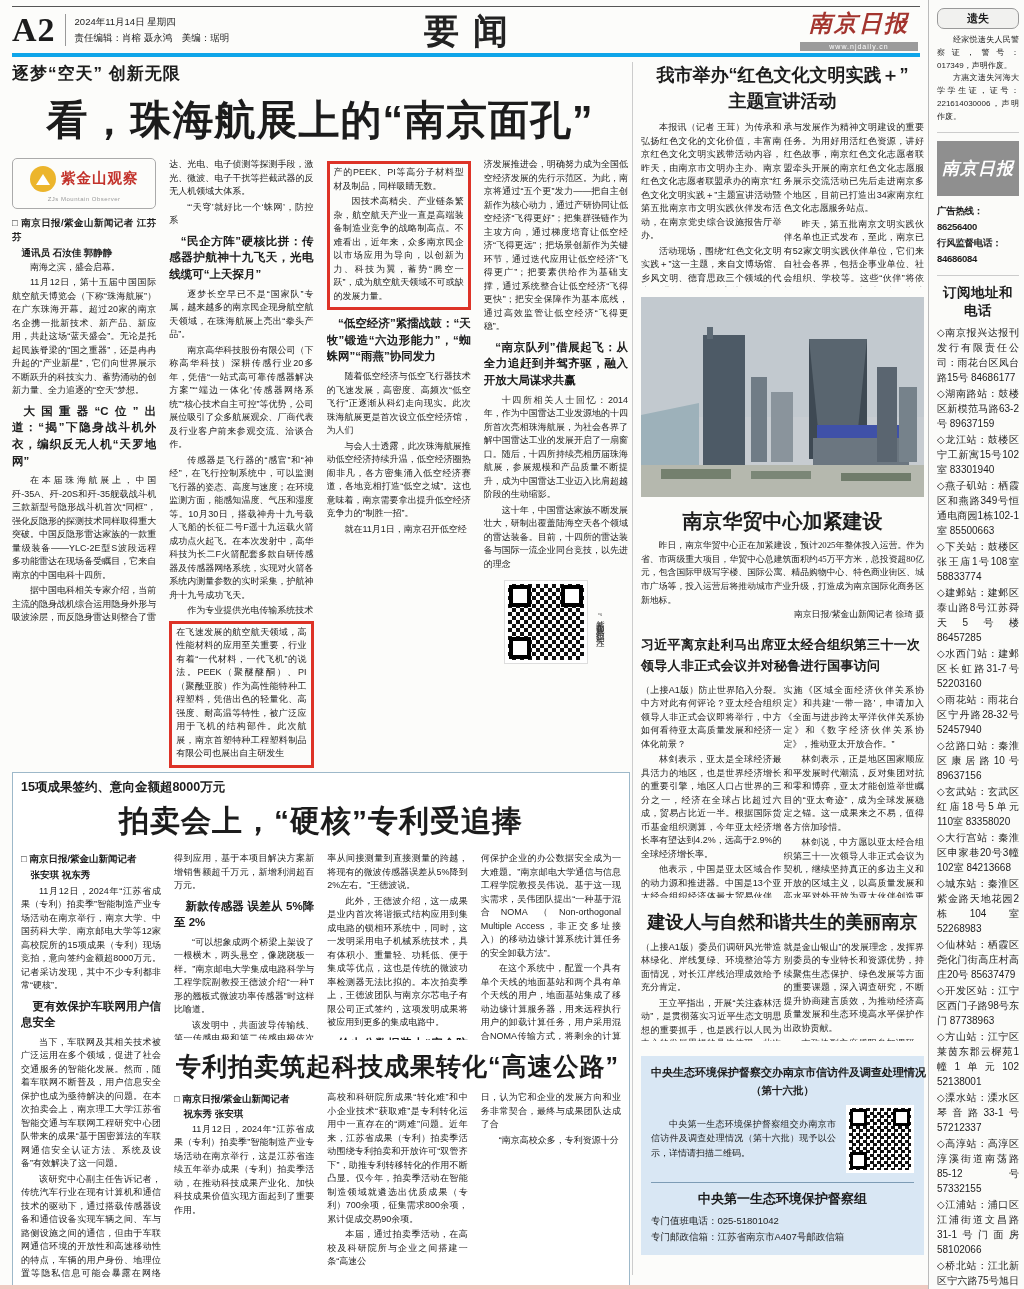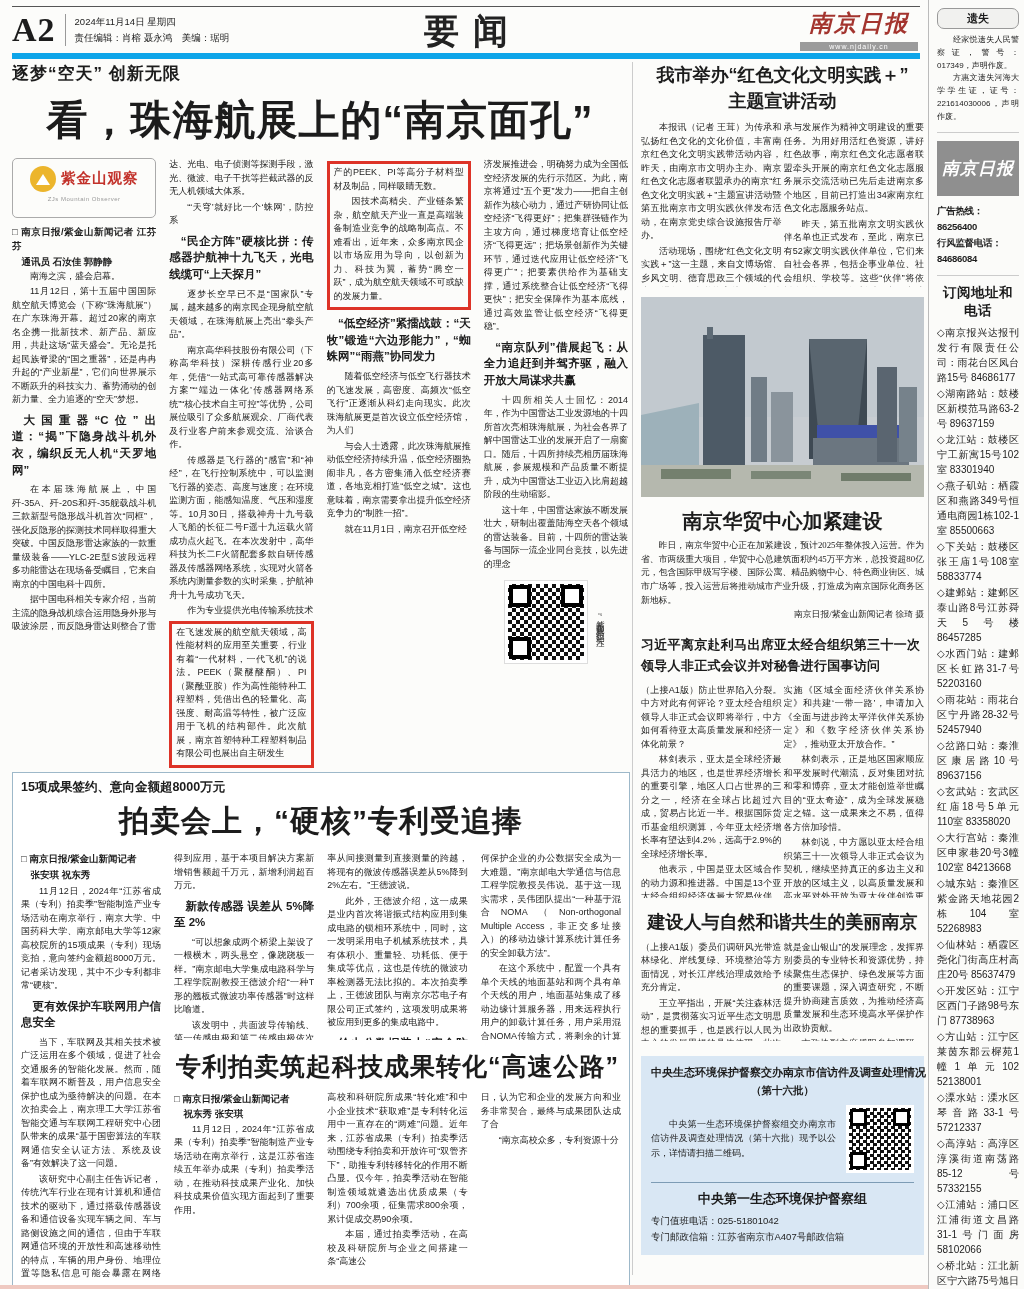--- a/index.html
+++ b/index.html
@@ -1,39 +1,39 @@
 <!DOCTYPE html>
 <html><head>
 <meta charset="utf-8">
 <style>
   html,body{margin:0;padding:0;background:#e9e9e7;}
   .page{position:relative;width:1024px;height:1289px;background:#fcfcfa;overflow:hidden;
         font-family:"Liberation Sans","DejaVu Sans",sans-serif;color:#1c1c1c;}
   
-  .hdr{position:absolute;left:12px;top:6px;width:908px;height:46px;border-top:1px solid #555;border-bottom:6px solid #0ea5e9;}
+  .hdr{position:absolute;left:12px;top:6px;width:908px;height:46px;border-top:1px solid #555;border-bottom:4px solid #0ea5e9;}
   .hdr-left{position:absolute;left:0;top:4px;display:flex;align-items:center;}
   .ed-no{font:bold 34px "Liberation Serif","DejaVu Serif",serif;letter-spacing:1px;}
   .ed-meta{border-left:1px solid #999;margin-left:9px;padding-left:9px;font-size:9.5px;line-height:1.7;color:#222;}
   .sec-title{position:absolute;left:50%;top:1px;transform:translateX(-50%);font-size:35px;font-weight:900;letter-spacing:14px;padding-left:14px;color:#222;}
   .masthead{position:absolute;right:2px;top:1px;width:118px;text-align:center;}
   .masthead-name{color:#a3342e;font:bold italic 23px "DejaVu Serif","Liberation Serif",serif;letter-spacing:2px;}
   .masthead-bar{background:#9b9b9b;color:#fff;font-size:7px;letter-spacing:1px;margin-top:3px;padding:1px 0;}
   
   .feature{position:absolute;left:12px;top:62px;width:616px;height:702px;}
   .kicker{font-size:17px;font-weight:bold;letter-spacing:1px;}
   .main-headline{font-size:41px;font-weight:900;text-align:center;letter-spacing:1px;margin:8px 0 10px;}
   .cols{display:flex;gap:13px;height:612px;overflow:hidden;}
   .col{flex:1 1 0;font-size:9px;line-height:1.5;text-align:justify;overflow:hidden;}
   .col p{margin:0 0 2px;text-indent:2em;}
   .col p.cont{text-indent:0;}
   .col p.byline{text-indent:0;font-weight:bold;font-size:9.5px;margin:1px 0;}
   .sub-head{font-size:11.5px;font-weight:800;line-height:1.45;margin:5px 0;text-align:justify;text-indent:1em;}
   .red-box{border:3px solid #dd3327;padding:2px 4px;margin:3px 0;}
   .red-box p{margin:0 0 2px;text-indent:2em;}
-  .zjs-logo{border:1.5px solid #aaa;border-radius:5px;padding:7px 3px 13px;margin-bottom:7px;text-align:center;}
+  .zjs-logo{border:1.5px solid #aaa;border-radius:5px;padding:7px 3px 4px;margin-bottom:7px;text-align:center;}
   .zjs-row{display:flex;align-items:center;justify-content:center;gap:5px;}
   .zjs-circle{width:26px;height:26px;border-radius:50%;background:#ecb52c;position:relative;flex:0 0 auto;}
   .zjs-circle::after{content:"";position:absolute;left:6px;top:8px;border-left:7px solid transparent;border-right:7px solid transparent;border-bottom:11px solid #fff;}
   .zjs-text{color:#c2312a;font-weight:900;font-size:14.5px;letter-spacing:1px;}
   .zjs-sub{font-size:6px;color:#999;margin-top:3px;letter-spacing:.5px;}
   
   .qr-wrap{display:flex;gap:7px;justify-content:center;align-items:center;margin-top:10px;}
   .qr{width:76px;height:76px;background:repeating-conic-gradient(#111 0% 25%,#fff 0% 50%) 0 0/8px 8px;position:relative;border:3px solid #fff;outline:1px solid #ddd;}
   .qr i{position:absolute;width:14px;height:14px;border:4px solid #000;background:#fff;}
   .qr i.c1{left:1px;top:1px;} .qr i.c2{right:1px;top:1px;} .qr i.c3{left:1px;bottom:1px;}

